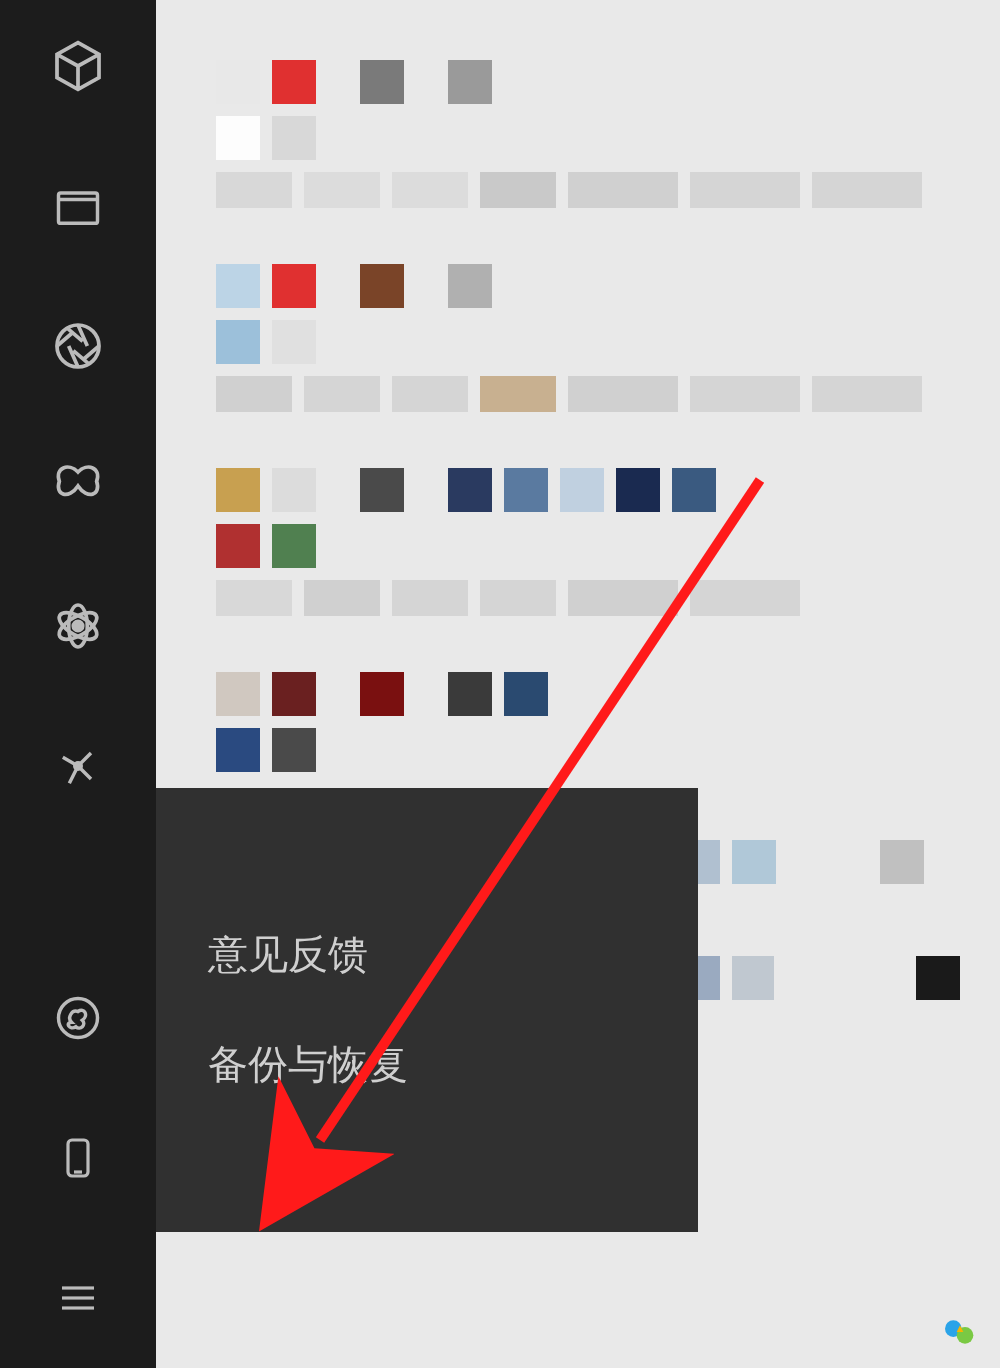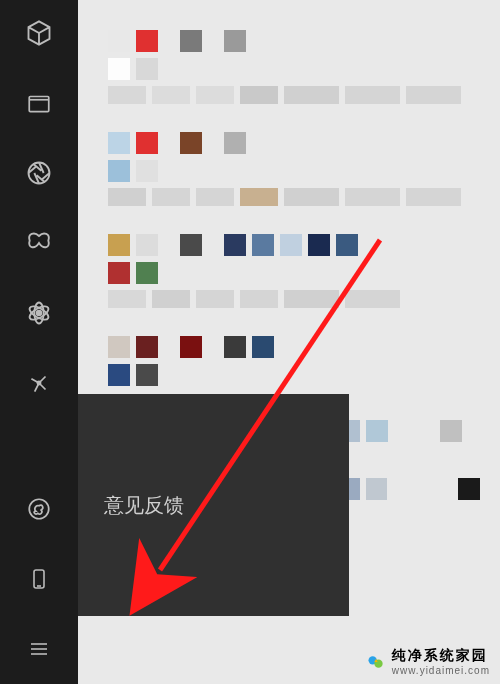--- a/index.html
+++ b/index.html
@@ -222,34 +222,31 @@
           <line x1="4" y1="7" x2="20" y2="7"></line>
           <line x1="4" y1="12" x2="20" y2="12"></line>
           <line x1="4" y1="17" x2="20" y2="17"></line>
         </svg>
     </div>
   </div>
 </div>
 
 <div class="popup">
   <div class="popup-item">意见反馈</div>
+  <div class="popup-item">备份与恢复</div>
 </div>
 
 <svg class="arrow-svg">
   <defs>
     <marker id="ah" markerWidth="14" markerHeight="14" refX="3" refY="7" orient="auto">
       <path d="M0,0 L14,7 L0,14 L4,7 Z" fill="#ff1a1a"></path>
     </marker>
   </defs>
   <line x1="380" y1="240" x2="160" y2="570" stroke="#ff1a1a" stroke-width="5" marker-end="url(#ah)"></line>
 </svg>
 
 <div class="watermark">
   <svg class="wm-icon" viewBox="0 0 24 24">
     <circle cx="8" cy="10" r="5" fill="#2aa3e8"></circle>
     <circle cx="15" cy="14" r="5" fill="#7ac943"></circle>
     <path d="M12 8 L14 12 L10 12 Z" fill="#f7b500"></path>
   </svg>
-  <div>
-    <span>纯净系统家园</span>
-    <span class="url">www.yidaimei.com</span>
-  </div>
 </div>
 
 </body></html>

